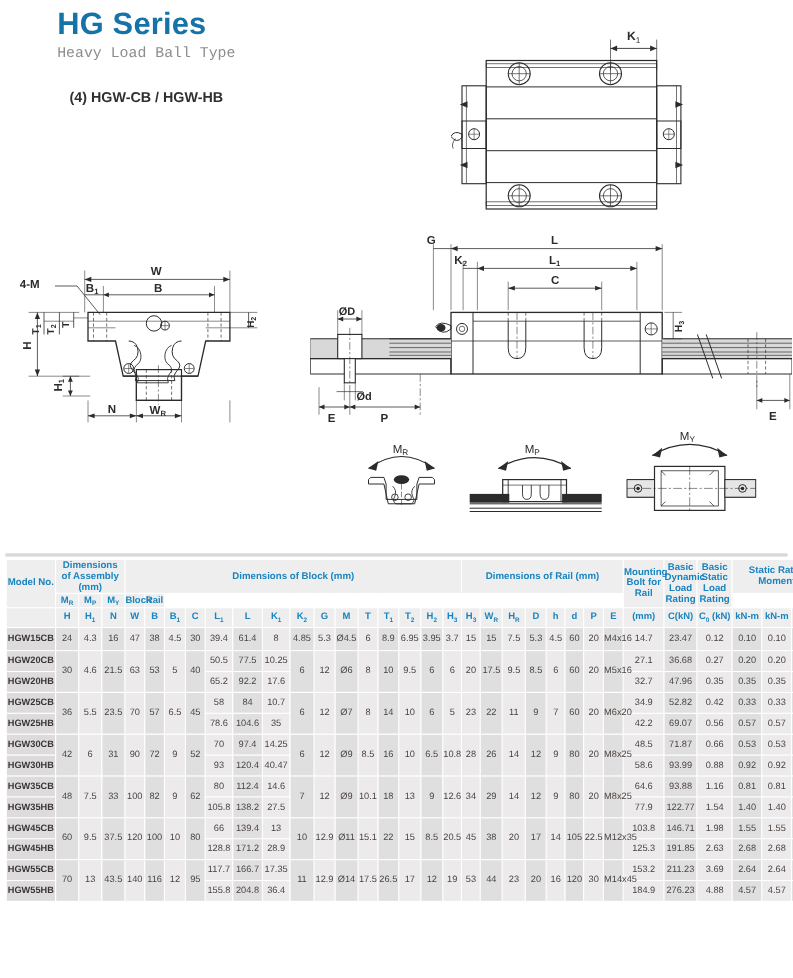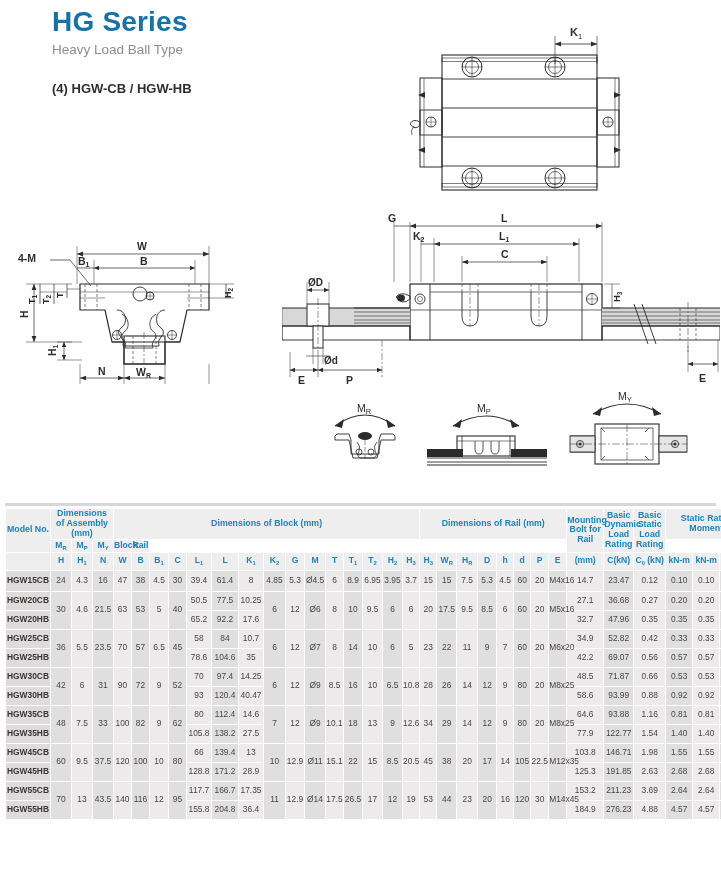--- a/index.html
+++ b/index.html
@@ -4,22 +4,22 @@
 <style>
   html,body{margin:0;padding:0;}
   body{
     width:721px;height:889px;background:#ffffff;
     font-family:"Liberation Sans","DejaVu Sans",sans-serif;
     color:#3b3b3b;overflow:hidden;position:relative;
   }
   
   .hdr{position:absolute;left:52px;top:6px;}
   .hdr .title{font-size:28px;font-weight:bold;color:#1573a8;letter-spacing:.2px;}
-  .hdr .sub{font-size:13.5px;color:#8d8d8d;margin-top:4px;}
-  .hdr .model{font-size:13px;color:#2f2f2f;font-weight:bold;margin-top:24px;}
+  .hdr .sub{font-size:13.5px;color:#8d8d8d;margin-top:4px;font-family:Liberation Mono, monospace;}
+  .hdr .model{font-size:13px;color:#2f2f2f;font-weight:bold;margin-top:24px;text-align:center;}
 
   
   .draw{position:absolute;}
   .draw svg{display:block;}
 
   
   .tbl{position:absolute;left:5px;top:508px;width:711px;
        border-collapse:collapse;table-layout:fixed;}
   .tbl td,.tbl th{
     border:1px solid #ffffff;

